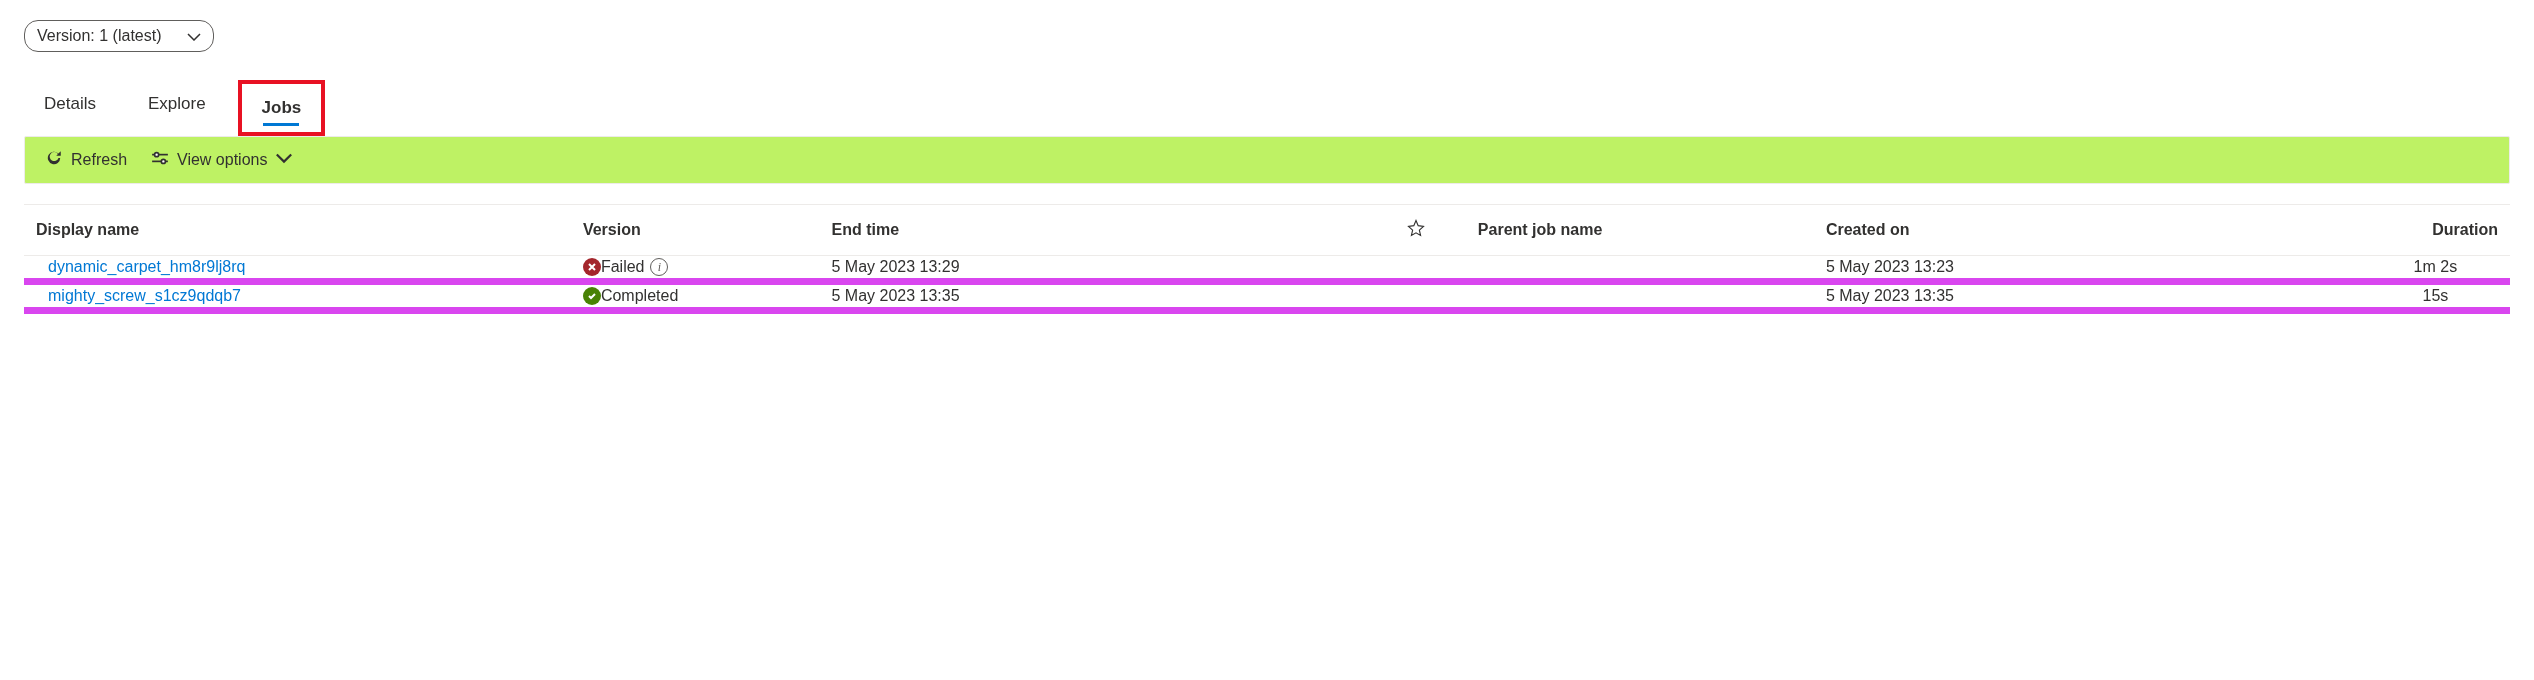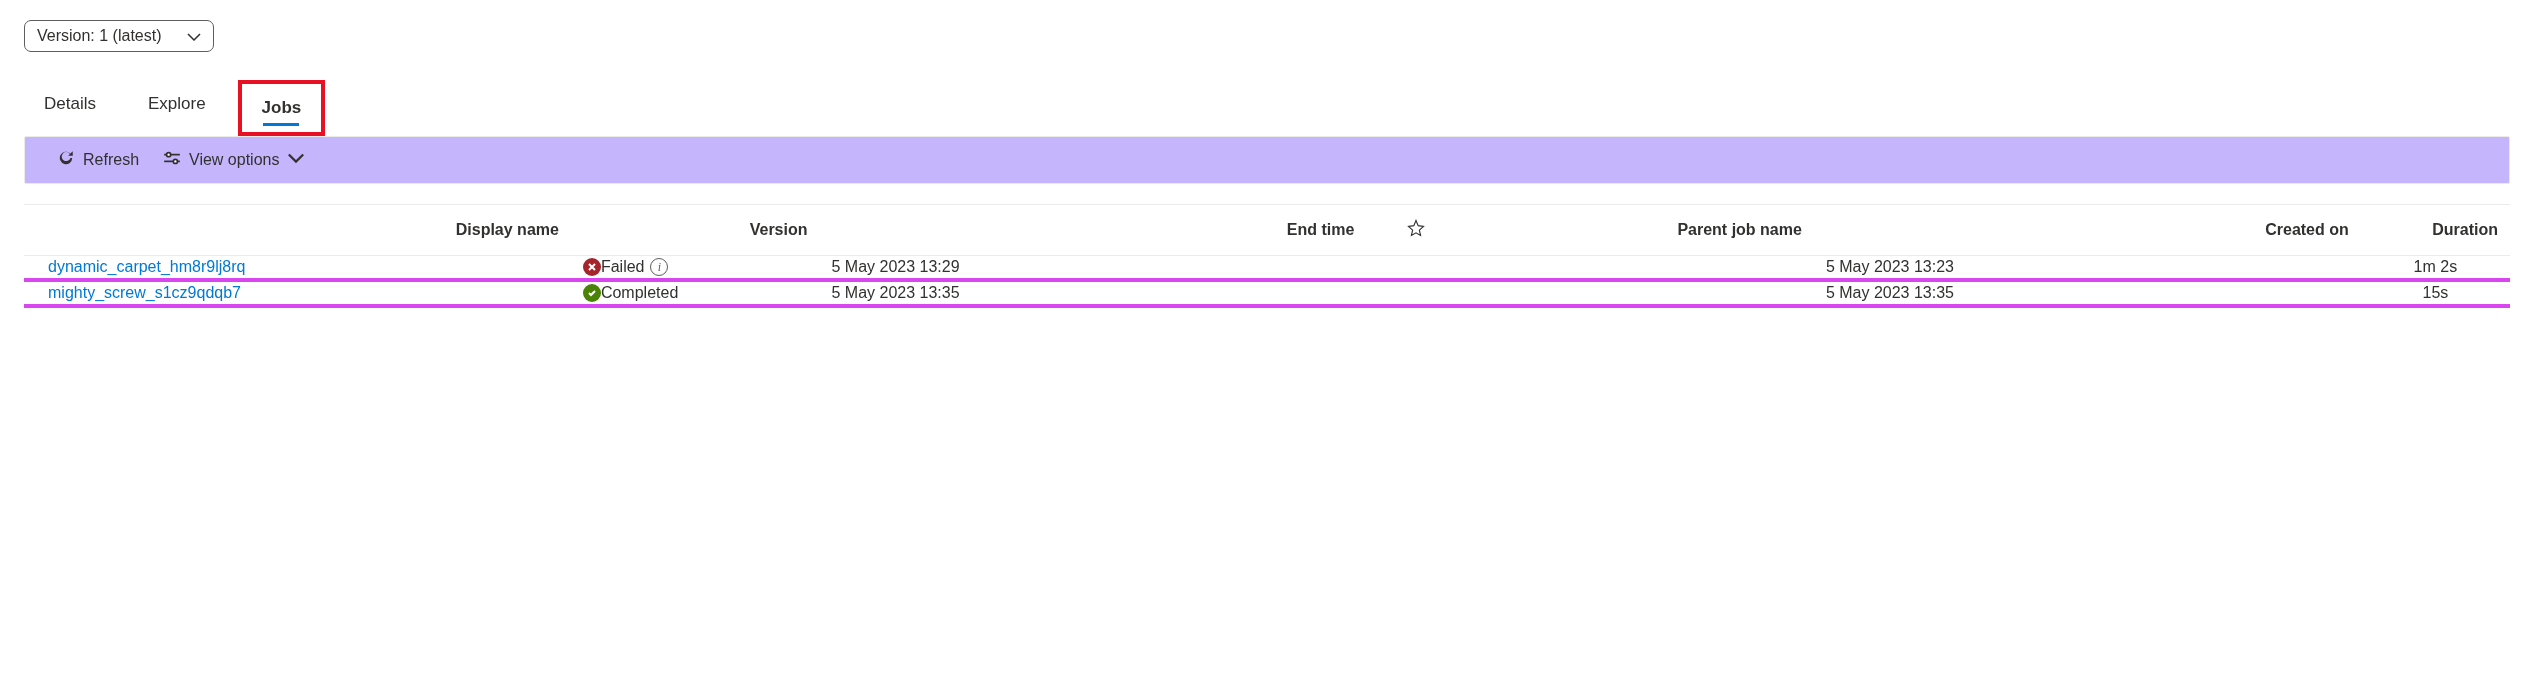--- a/index.html
+++ b/index.html
@@ -25,21 +25,21 @@
     .page-title {
       font-size: 34px;
       font-weight: 600;
       color: #323130;
     }
     .version-dropdown {
       display: flex;
       align-items: center;
       justify-content: space-between;
       border: 1px solid #605e5c;
-      border-radius: 7px;
+      border-radius: 14px;
       padding: 6px 12px;
       min-width: 190px;
       cursor: pointer;
       font-size: 16px;
     }
     .version-dropdown .chevron {
       margin-left: 20px;
     }
     .tabs {
       display: flex;
@@ -65,24 +65,24 @@
       height: 3px;
       background: #0078d4;
     }
     .tab.highlighted {
       border: 4px solid #e81123;
     }
     .toolbar {
       display: flex;
       align-items: center;
       gap: 24px;
-      padding: 12px 32px;
+      padding: 12px 20px;
       border: 1px solid #edebe9;
       border-radius: 2px;
-      background: #c4b5fd;
+      background: #bef264;
       margin-bottom: 20px;
     }
     .toolbar-button {
       display: flex;
       align-items: center;
       gap: 8px;
       cursor: pointer;
       font-size: 16px;
       color: #323130;
     }
@@ -91,33 +91,33 @@
       height: 18px;
     }
     .table-container {
       border-top: 1px solid #edebe9;
     }
     table {
       width: 100%;
       border-collapse: collapse;
     }
     thead th {
-      text-align: right;
+      text-align: left;
       font-weight: 600;
       font-size: 16px;
       padding: 14px 12px;
       border-bottom: 1px solid #edebe9;
       color: #323130;
     }
     thead th.right {
       text-align: right;
     }
     tbody td {
       padding: 2px 12px;
-      border-bottom: 4px solid #d946ef;
+      border-bottom: 7px solid #d946ef;
       font-size: 16px;
       color: #323130;
       vertical-align: middle;
     }
     tbody td.right {
       text-align: center;
     }
     .job-link {
       color: #0078d4;
       text-decoration: none;

